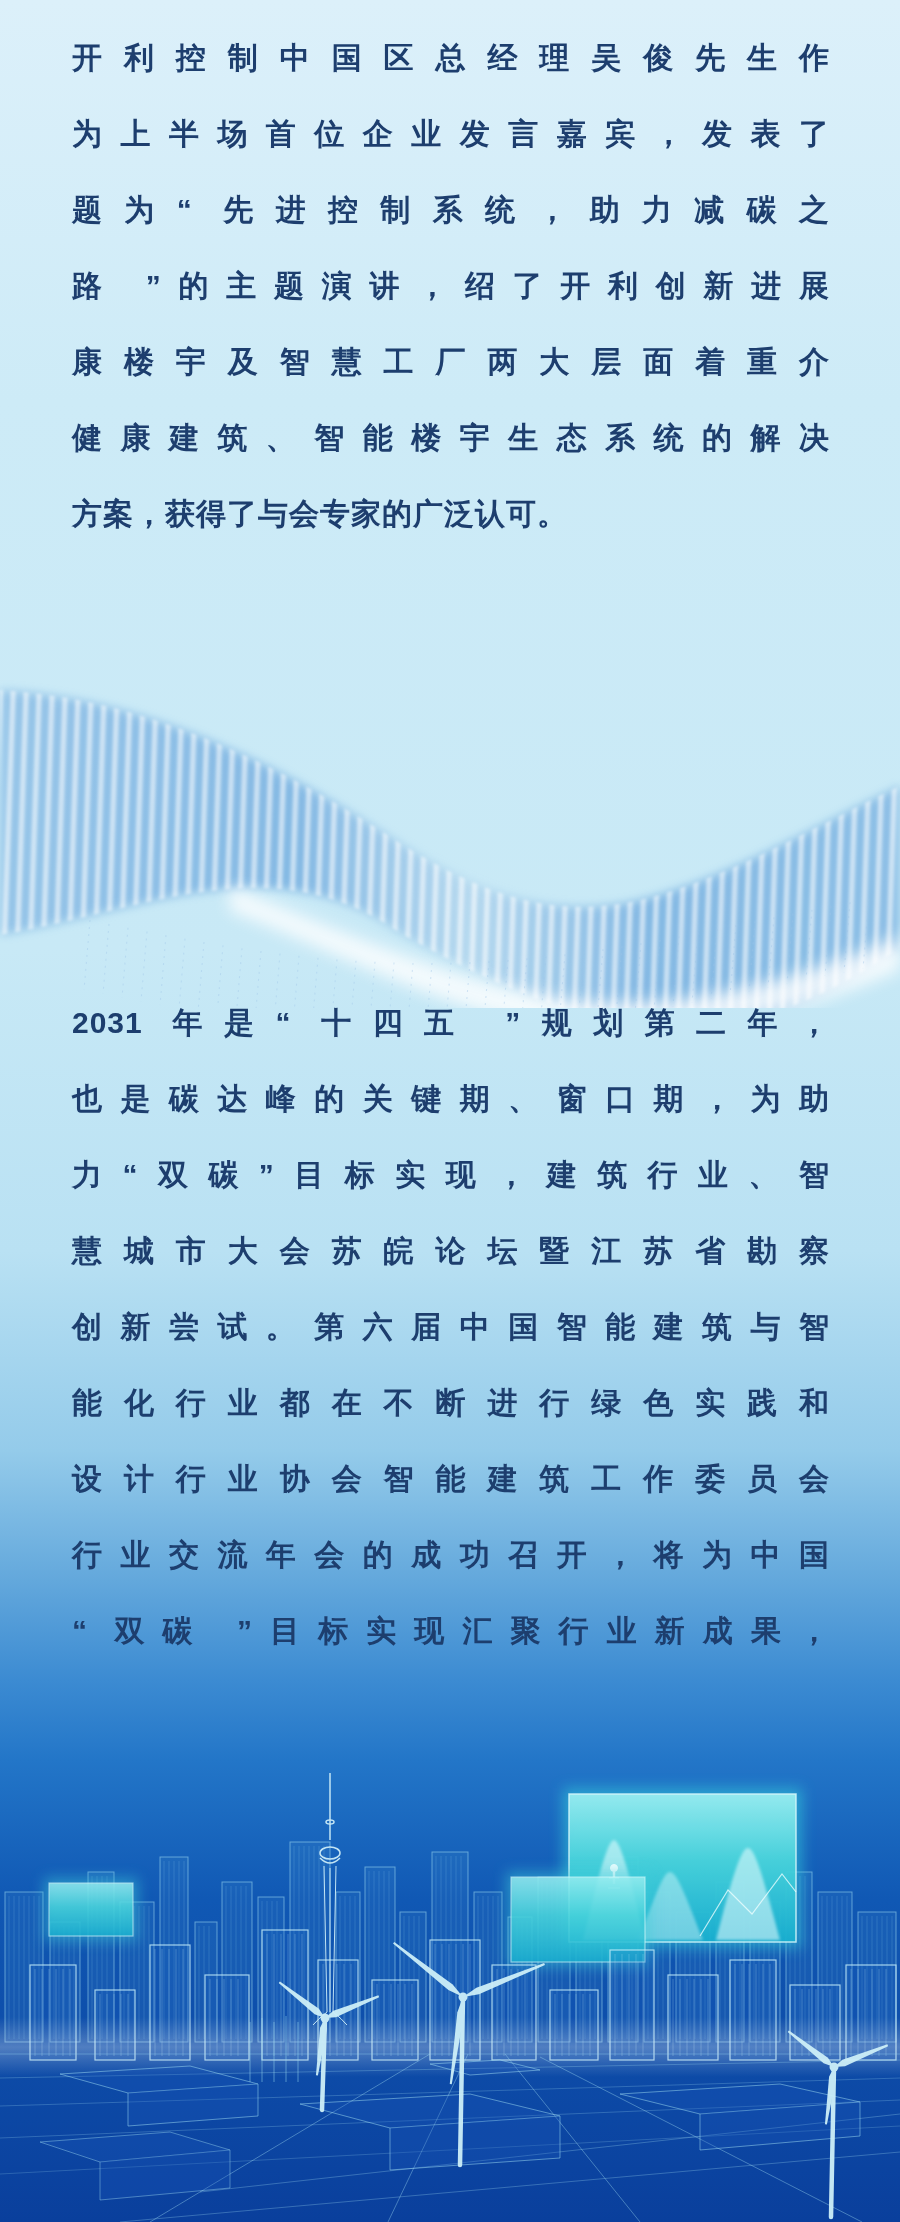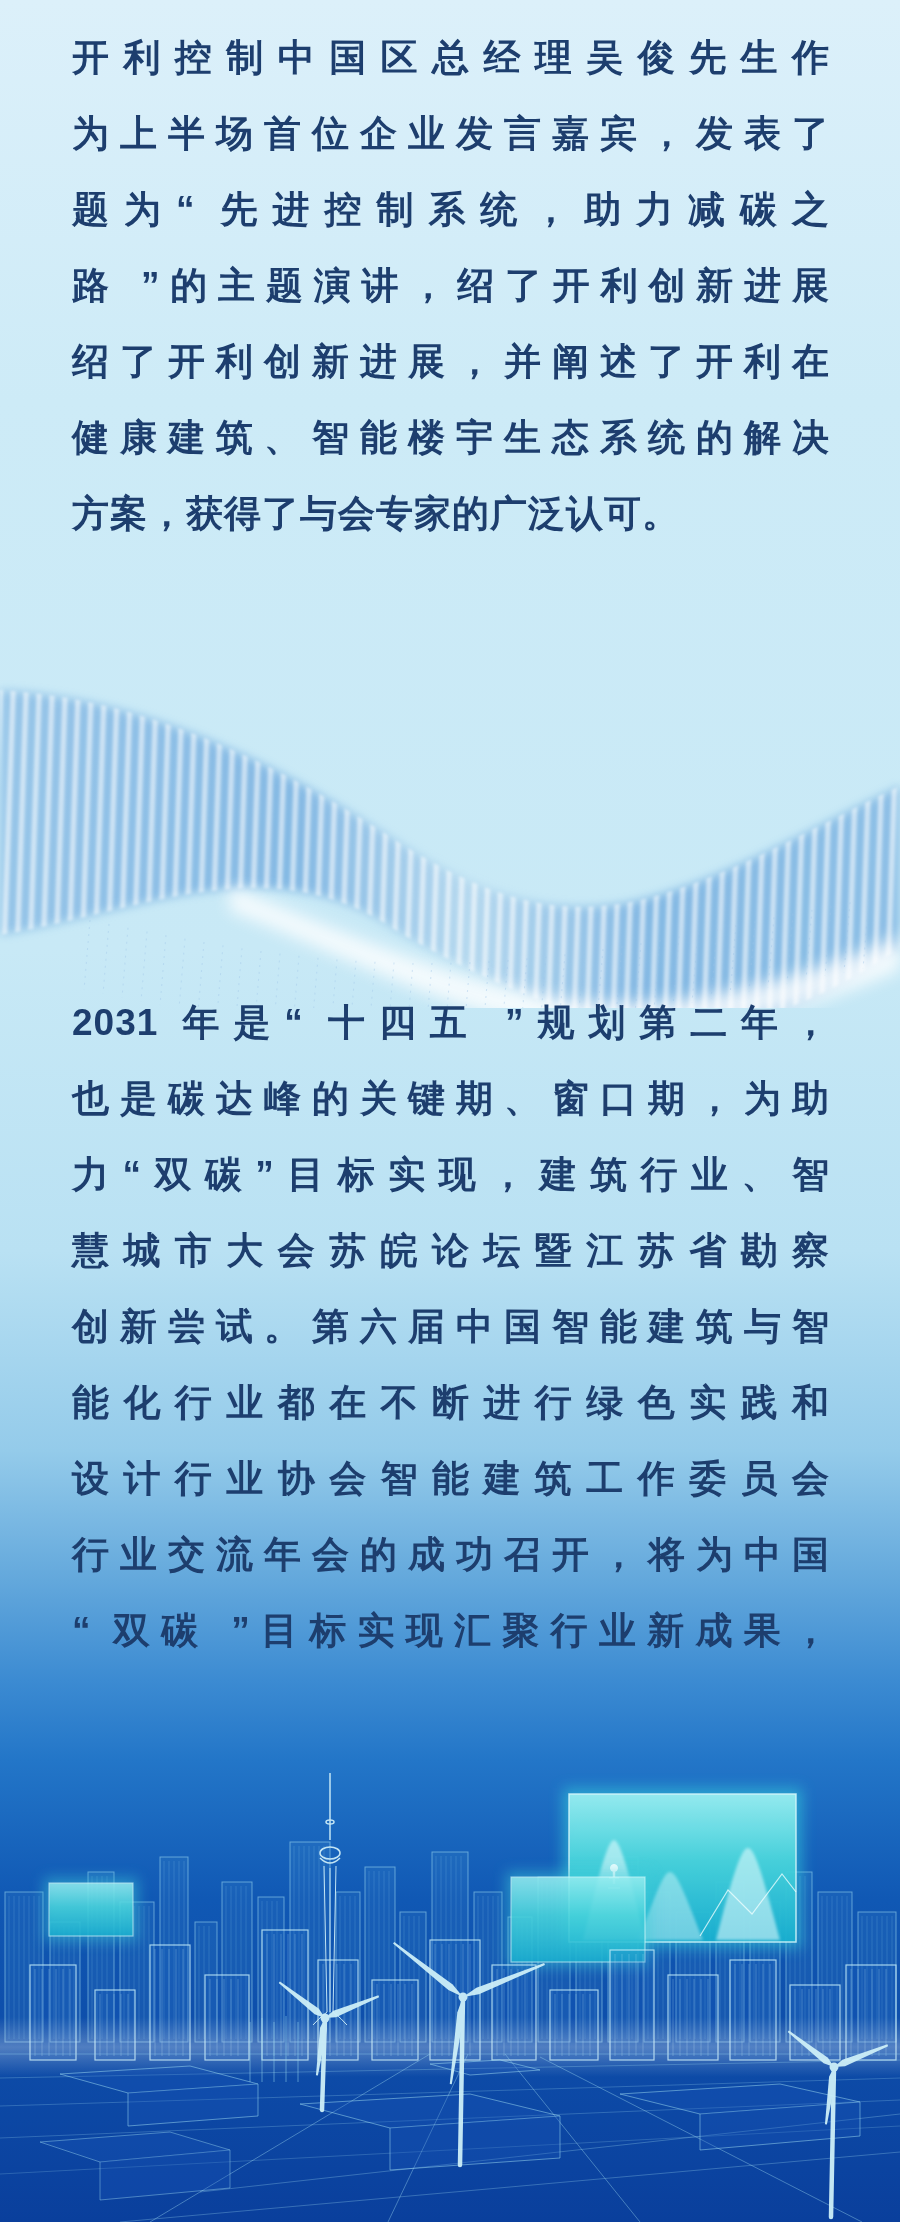--- a/index.html
+++ b/index.html
@@ -16,21 +16,21 @@
       #94cbea 65.3%,
       #63a8dc 71.1%,
       #3c8bd2 75.6%,
       #2376c8 79.2%,
       #1058b4 85.5%,
       #0a3f9c 100%);
   }
   .para{
     position:absolute;left:72px;width:758px;
     color:#1d3e6e;
-    font-size:37px;font-weight:600;
+    font-size:30px;font-weight:600;
   }
   .para .line{
     height:76px;line-height:76px;
     white-space:nowrap;
     text-align:justify;
     -moz-text-align-last:justify;
     text-align-last:justify;
     letter-spacing:1px;
   }
   .para .line.last{
@@ -45,21 +45,21 @@
 </head>
 <body>
 
 <div class="poster">
 
   <div class="para" id="para-speech">
     <div class="line">开利控制中国区总经理吴俊先生作</div>
     <div class="line">为上半场首位企业发言嘉宾，发表了</div>
     <div class="line">题为“ 先进控制系统，助力减碳之</div>
     <div class="line">路 ”的主题演讲，绍了开利创新进展</div>
-    <div class="line">绍了开利创新进展，并阐述了开利在</div>
+    <div class="line">康楼宇及智慧工厂两大层面着重介</div>
     <div class="line">健康建筑、智能楼宇生态系统的解决</div>
     <div class="line last">方案，获得了与会专家的广泛认可。</div>
   </div>
 
   <svg class="wave" viewBox="0 0 900 390" aria-hidden="true">
     <defs>
       <linearGradient id="waveGrad" x1="0" y1="0" x2="1" y2="0">
         <stop offset="0" stop-color="#6fa9de"></stop>
         <stop offset="0.33" stop-color="#4f93d6"></stop>
         <stop offset="0.52" stop-color="#a9cdea"></stop>

